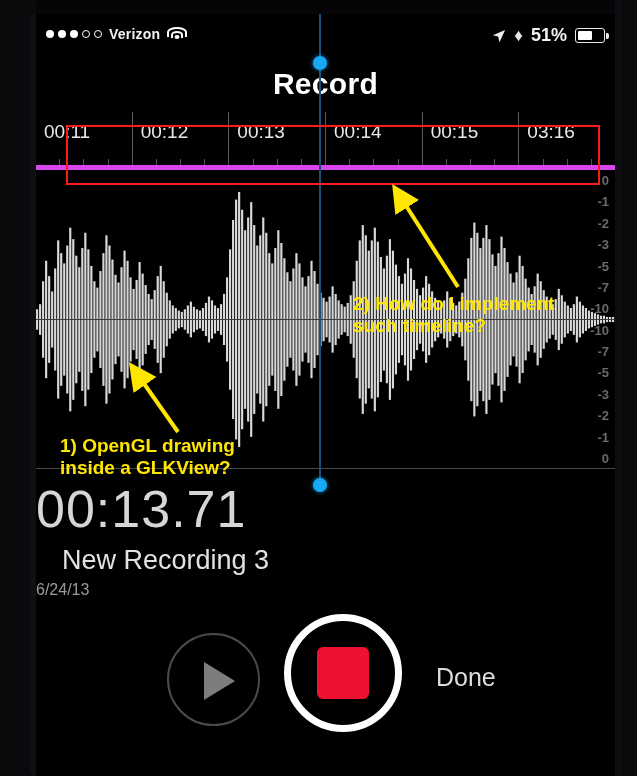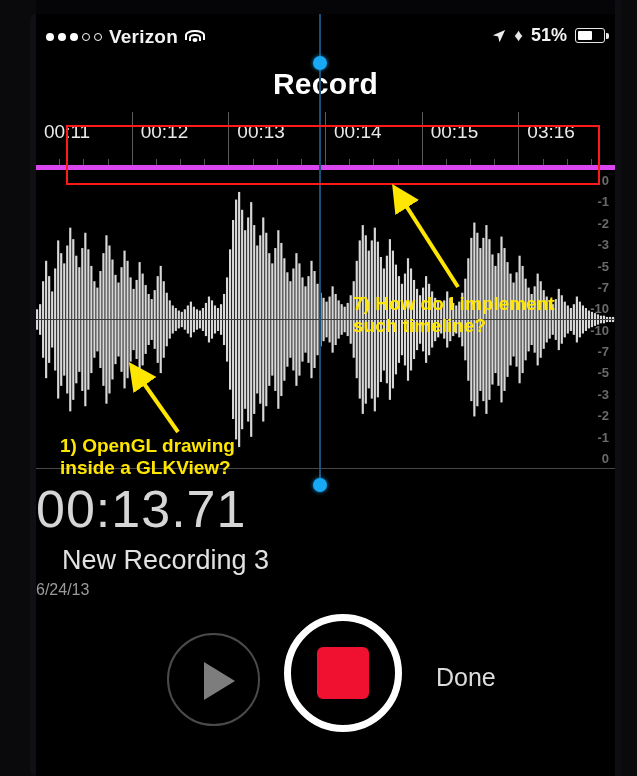--- a/index.html
+++ b/index.html
@@ -32,21 +32,21 @@
     position: relative;
     height: 46px;
     color: #f2f2f2;
     font-size: 20px;
     font-weight: bold;
   }
   .sb-left { position:absolute; left:10px; top:12px; display:flex; align-items:center; gap:7px; }
   .dots { display:flex; gap:4px; align-items:center; }
   .dot { width:8px; height:8px; border-radius:50%; background:#fff; }
   .dot.hollow { background:transparent; border:1.4px solid #fff; width:8px; height:8px; }
-  .carrier { font-size:19px; letter-spacing:0.2px; }
+  .carrier { font-size:14px; letter-spacing:0.2px; }
   .wifi { position:relative; width:20px; height:15px; }
   .wifi span { position:absolute; border:2px solid #fff; border-bottom:none; border-radius:50% 50% 0 0; left:50%; transform:translateX(-50%); }
   .wifi .a { width:20px; height:10px; top:0; }
   .wifi .b { width:12px; height:7px;  top:4px; }
   .wifi .c { width:5px;  height:4px;  top:8px; background:#fff; border-radius:50%; border:none;}
   .sb-center { position:absolute; left:0; right:0; top:12px; text-align:center; font-size:19px; }
   .sb-right { position:absolute; right:10px; top:11px; display:flex; align-items:center; gap:8px; }
   .loc-icon { width:14px; height:14px; }
   .bt-icon { font-size:17px; color:#e6e6e6; }
   .batt-pct { font-size:18px; }
@@ -458,16 +458,16 @@
       <marker id="ah" markerWidth="7" markerHeight="7" refX="5.2" refY="3.5" orient="auto">
         <path d="M0,0 L7,3.5 L0,7 Z" fill="#ffe600"></path>
       </marker>
     </defs>
     <line x1="178" y1="432" x2="133" y2="368" stroke="#ffe600" stroke-width="4" marker-end="url(#ah)"></line>
     <line x1="458" y1="287" x2="396" y2="190" stroke="#ffe600" stroke-width="4" marker-end="url(#ah)"></line>
   </svg>
 
   <div class="anno anno-1">1) OpenGL drawing
 inside a GLKView?</div>
-  <div class="anno anno-2">7) How do I implement
+  <div class="anno anno-2">2) How do I implement
 such timeline?</div>
 
 </div>
 
 </body></html>

